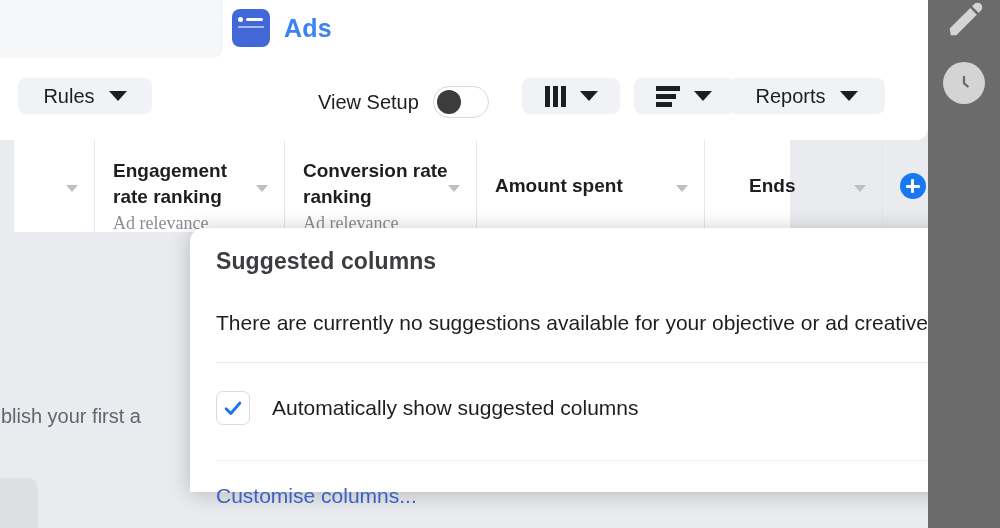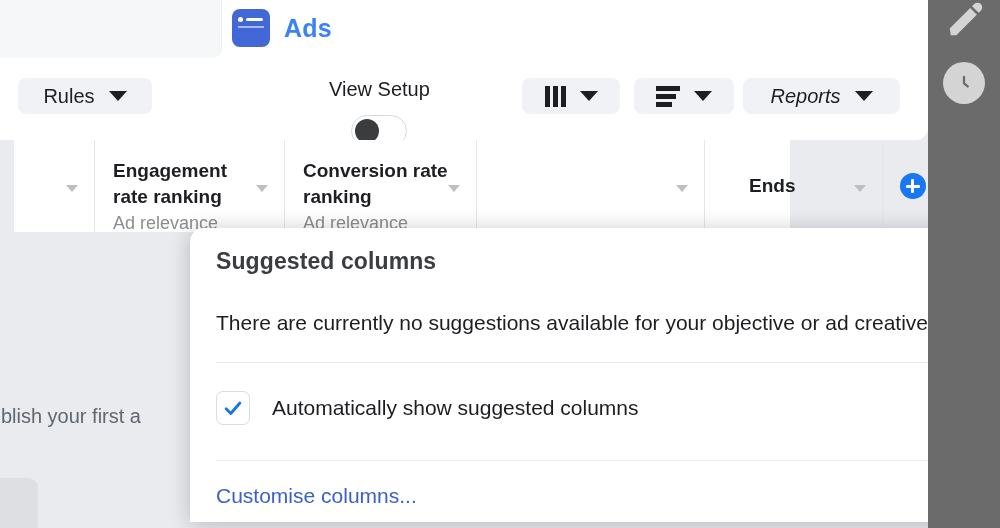--- a/index.html
+++ b/index.html
@@ -92,38 +92,38 @@
     border-top: 10px solid #1c1e21;
   }
   .caret.sm {
     border-left-width: 6px; border-right-width: 6px;
     border-top: 7px solid #bcc0c4;
   }
 
   #pill-rules { left: 18px; width: 134px; }
 
   .viewsetup {
-    position: absolute; left: 329px; top: 16px;
-    height: 48px; display: flex; align-items: center; gap: 14px; flex-direction: column;
+    position: absolute; left: 318px; top: 16px;
+    height: 48px; display: flex; align-items: center; gap: 14px;
   }
   .viewsetup-label { font-size: 20px; color: #1c1e21; }
   .switch {
     width: 56px; height: 32px; border-radius: 16px;
     background: #ffffff; border: 1px solid #d6d9dd;
     position: relative; cursor: pointer; flex: none;
   }
   .switch .knob {
     position: absolute; left: 3px; top: 3px;
     width: 24px; height: 24px; border-radius: 50%;
     background: #3a3c3e;
   }
 
   #pill-columns { left: 522px; width: 98px; }
   #pill-breakdown { left: 634px; width: 100px; }
-  #pill-reports { left: 743px; width: 157px; font-style: italic; }
+  #pill-reports { left: 728px; width: 157px; }
 
   
   .ic-columns { display: flex; gap: 3px; flex: none; }
   .ic-columns i { display: block; width: 5px; height: 21px; background: #1c1e21; }
 
   
   .ic-breakdown { display: flex; flex-direction: column; gap: 3px; flex: none; }
   .ic-breakdown i { display: block; height: 5px; background: #1c1e21; }
   .ic-breakdown i:nth-child(1) { width: 24px; }
   .ic-breakdown i:nth-child(2) { width: 20px; }
@@ -139,21 +139,21 @@
   .th {
     position: absolute; top: 0; height: 92px;
     border-left: 1px solid #e4e6eb;
     padding: 18px 0 0 18px;
   }
   .th-title {
     font-size: 19px; font-weight: bold; color: #1c1e21;
     line-height: 26px; max-width: 150px;
   }
   .th-sub {
-    font-size: 18px; color: #8a8d91; margin-top: 3px; white-space: nowrap;
+    font-size: 18px; color: #8a8d91; margin-top: 3px; white-space: nowrap; font-family: Liberation Serif, serif;
   }
   .th-caret {
     position: absolute; right: 16px; top: 45px;
   }
   .th-mid { display: flex; align-items: center; height: 92px; padding-top: 0; }
   .th-mid .th-title { max-width: none; }
 
   #th-0 { left: -60px; width: 140px; border-left: none; }
   #th-1 { left: 80px; width: 190px; }
   #th-2 { left: 270px; width: 192px; }
@@ -188,21 +188,21 @@
   #rail-edit { top: 0px; width: 44px; height: 44px; }
   #rail-clock {
     top: 62px; width: 42px; height: 42px; border-radius: 50%;
     background: #d4d4d4;
     display: flex; align-items: center; justify-content: center;
   }
 
   
   .popover {
     position: absolute; left: 190px; top: 228px;
-    width: 810px; height: 294px;
+    width: 810px; height: 264px;
     background: #ffffff;
     border-top-left-radius: 14px;
     border-top-right-radius: 14px;
     box-shadow: 0 2px 22px rgba(0,0,0,.22);
     padding: 0 26px;
   }
   .pop-title {
     font-size: 23px; font-weight: bold; color: #3b3d40;
     padding-top: 20px; letter-spacing: .1px;
   }
@@ -297,20 +297,21 @@
       <span class="caret sm th-caret"></span>
     </div>
 
     <div class="th" id="th-2">
       <div class="th-title">Conversion rate ranking</div>
       <div class="th-sub">Ad relevance</div>
       <span class="caret sm th-caret"></span>
     </div>
 
     <div class="th th-mid" id="th-3">
+      <div class="th-title">Amount spent</div>
       <span class="caret sm th-caret"></span>
     </div>
 
     <div class="th th-mid" id="th-4">
       <div class="th-title">Ends</div>
       <span class="caret sm th-caret"></span>
     </div>
 
     <div class="th" id="th-add">
       <span class="add-circle"></span>

